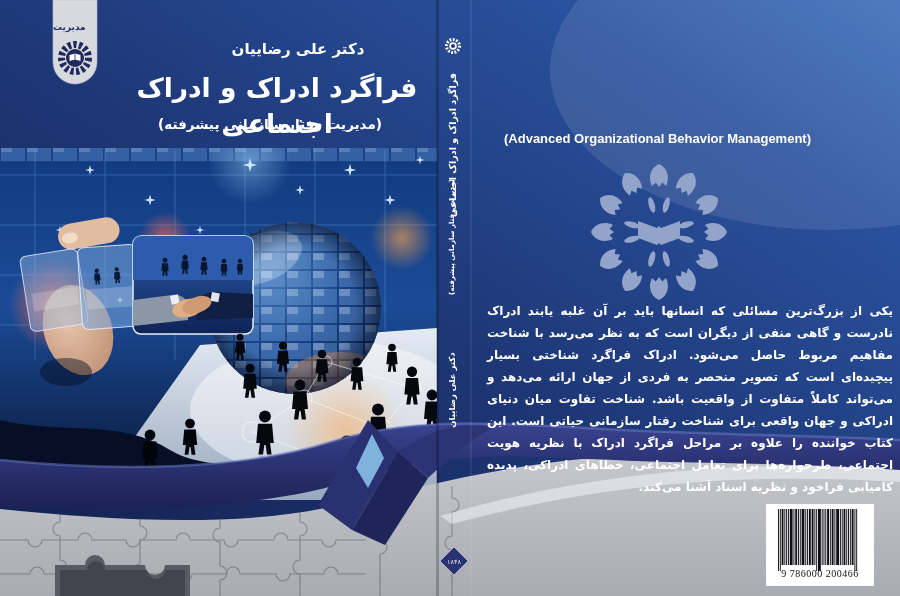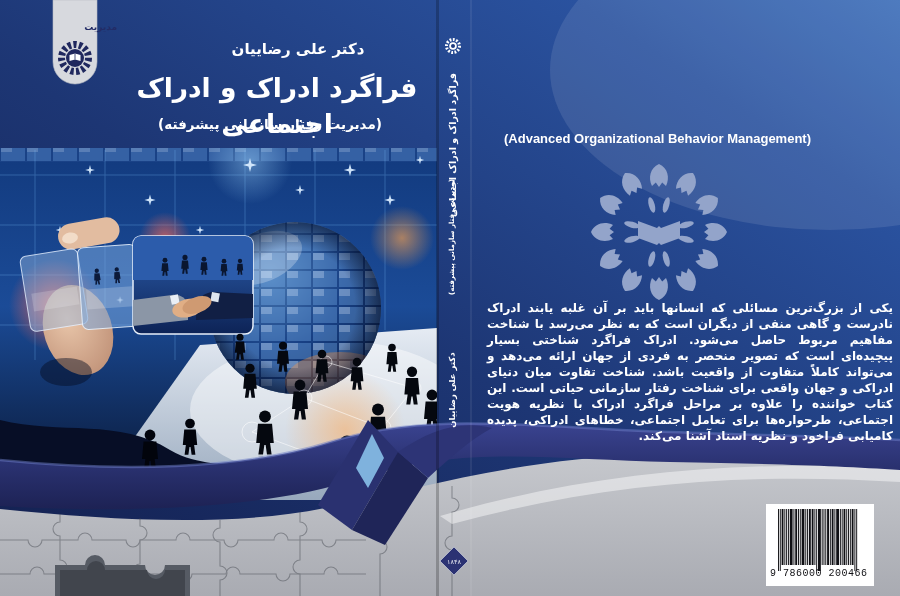--- a/index.html
+++ b/index.html
@@ -8,48 +8,48 @@
   .cover svg.art{position:absolute;left:0;top:0;z-index:1;}
   .txt{position:absolute;z-index:2;color:#ffffff;}
   .rtl{direction:rtl;unicode-bidi:embed;}
   
   .front-author{left:178px;top:40px;width:240px;text-align:center;
                 font-size:15px;font-weight:bold;}
   .front-title{left:100px;top:70px;width:354px;text-align:center;
                font-size:26.5px;font-weight:bold;letter-spacing:0;line-height:36px;}
   .front-subtitle{left:150px;top:116px;width:240px;text-align:center;
                   font-size:13.5px;font-weight:bold;}
-  .tab-label{left:53px;top:22px;width:64px;text-align:right;color:#232c66;
+  .tab-label{left:53px;top:22px;width:64px;text-align:left;color:#232c66;
              font-size:9px;font-weight:bold;}
   
   .vtext{position:absolute;z-index:2;color:#fff;white-space:nowrap;direction:rtl;
          text-align:center;transform:translate(-50%,-50%) rotate(-90deg);}
   .spine-title{left:452px;top:145px;font-size:9.5px;font-weight:bold;}
   .spine-subtitle{left:452px;top:237px;font-size:7px;font-weight:bold;}
   .spine-author{left:452px;top:390px;font-size:8.5px;font-weight:bold;}
   
   .back-author{right:63px;top:36px;width:320px;text-align:right;
                font-family:"Liberation Sans",sans-serif;
                font-size:16.5px;font-weight:bold;}
   .back-title{left:504px;top:57px;width:380px;
               font-family:"Liberation Sans",sans-serif;
               font-size:30.5px;line-height:33px;font-weight:bold;letter-spacing:-0.4px;}
   .back-subtitle{left:504px;top:131px;width:380px;
                  font-family:"Liberation Sans",sans-serif;
                  font-size:13px;font-weight:bold;}
   .back-blurb{left:487px;top:300px;width:406px;text-align:justify;
-              font-size:12px;line-height:16px;font-weight:bold;}
+              font-size:12px;line-height:22px;font-weight:bold;}
   
   .info{right:140px;top:529px;width:370px;text-align:right;color:#15173a;z-index:3;}
   .info .l1{font-size:12.5px;font-weight:bold;line-height:16px;}
   .info .l2{font-size:12.5px;font-weight:bold;line-height:17px;}
   .info .l3{font-size:8.8px;font-weight:bold;line-height:11px;}
   .price-box{background:#ffffff;padding:0 4px;display:inline-block;line-height:14px;}
-  .barcode-num{position:absolute;left:770px;top:568px;width:100px;
-               z-index:3;color:#101014;font-family:Liberation Mono, monospace;
+  .barcode-num{position:absolute;left:770px;top:568px;width:100px;text-align:center;
+               z-index:3;color:#101014;font-family:Liberation Serif, serif;
                font-size:10px;letter-spacing:0.5px;}
 </style>
 </head>
 <body>
 
 <div class="cover">
 
   <svg class="art" width="900" height="596" viewBox="0 0 900 596">
     <defs>
       <linearGradient id="gBg" x1="0%" y1="100%" x2="100%" y2="0%">

